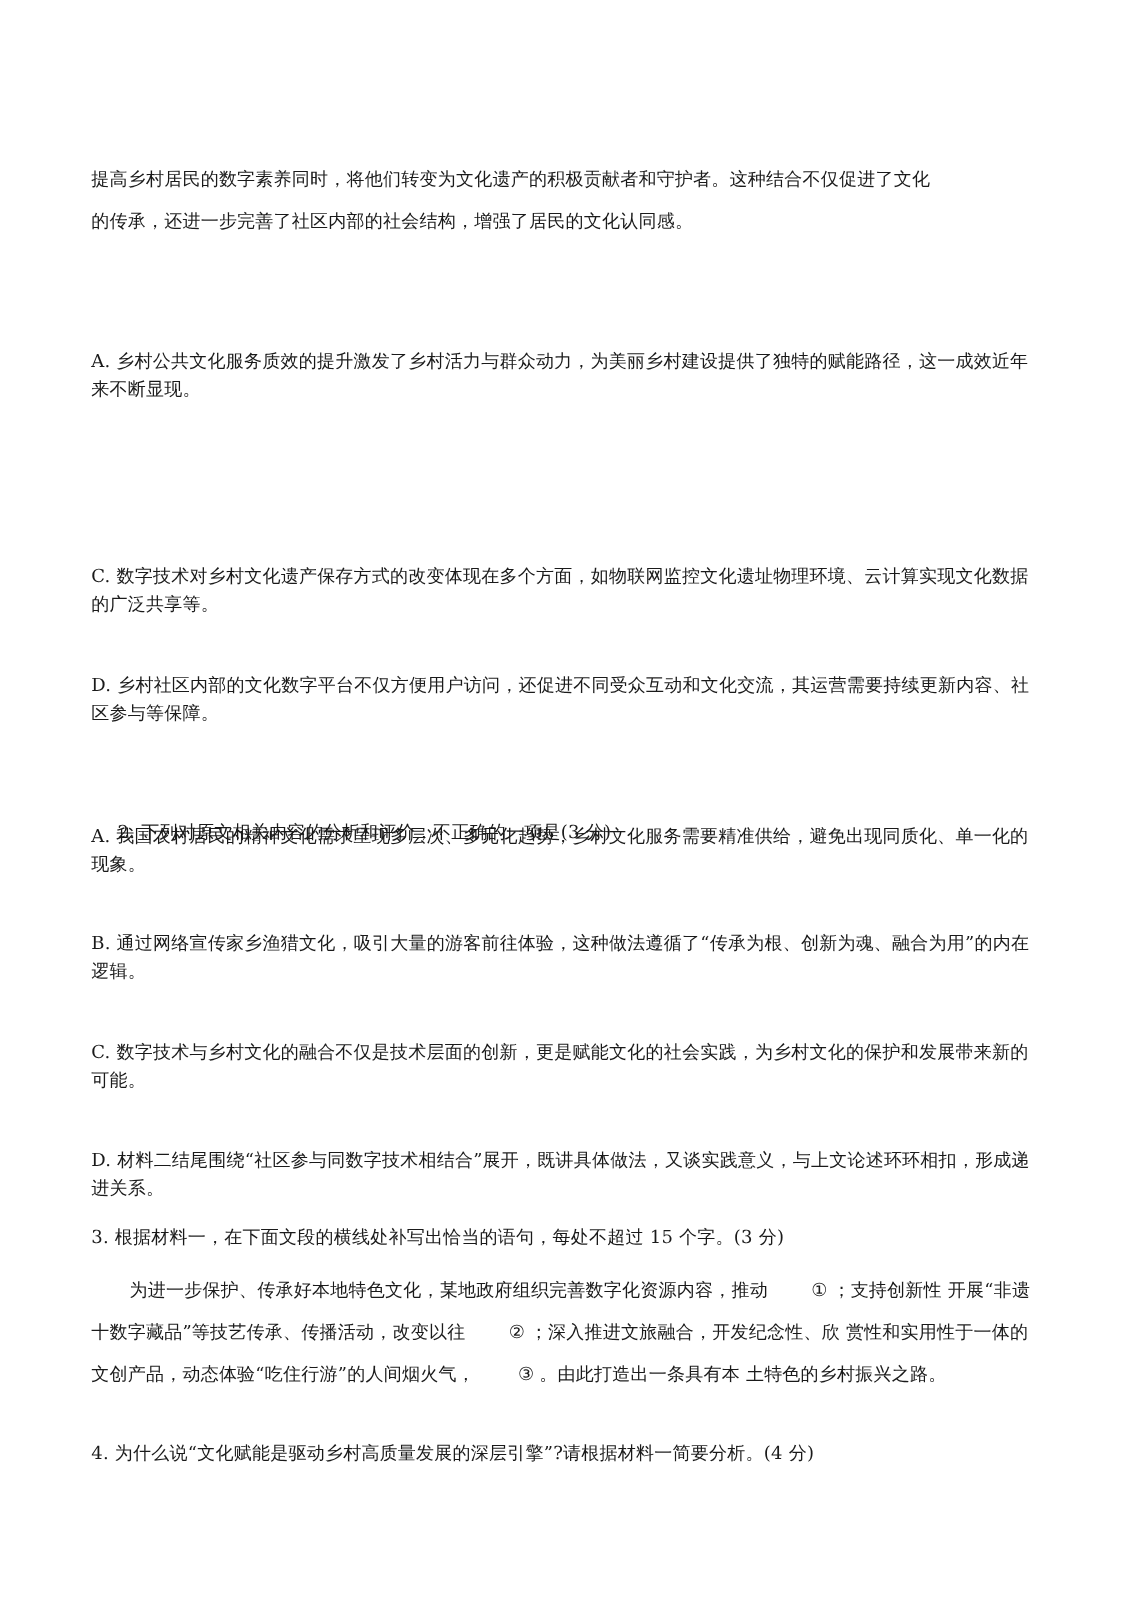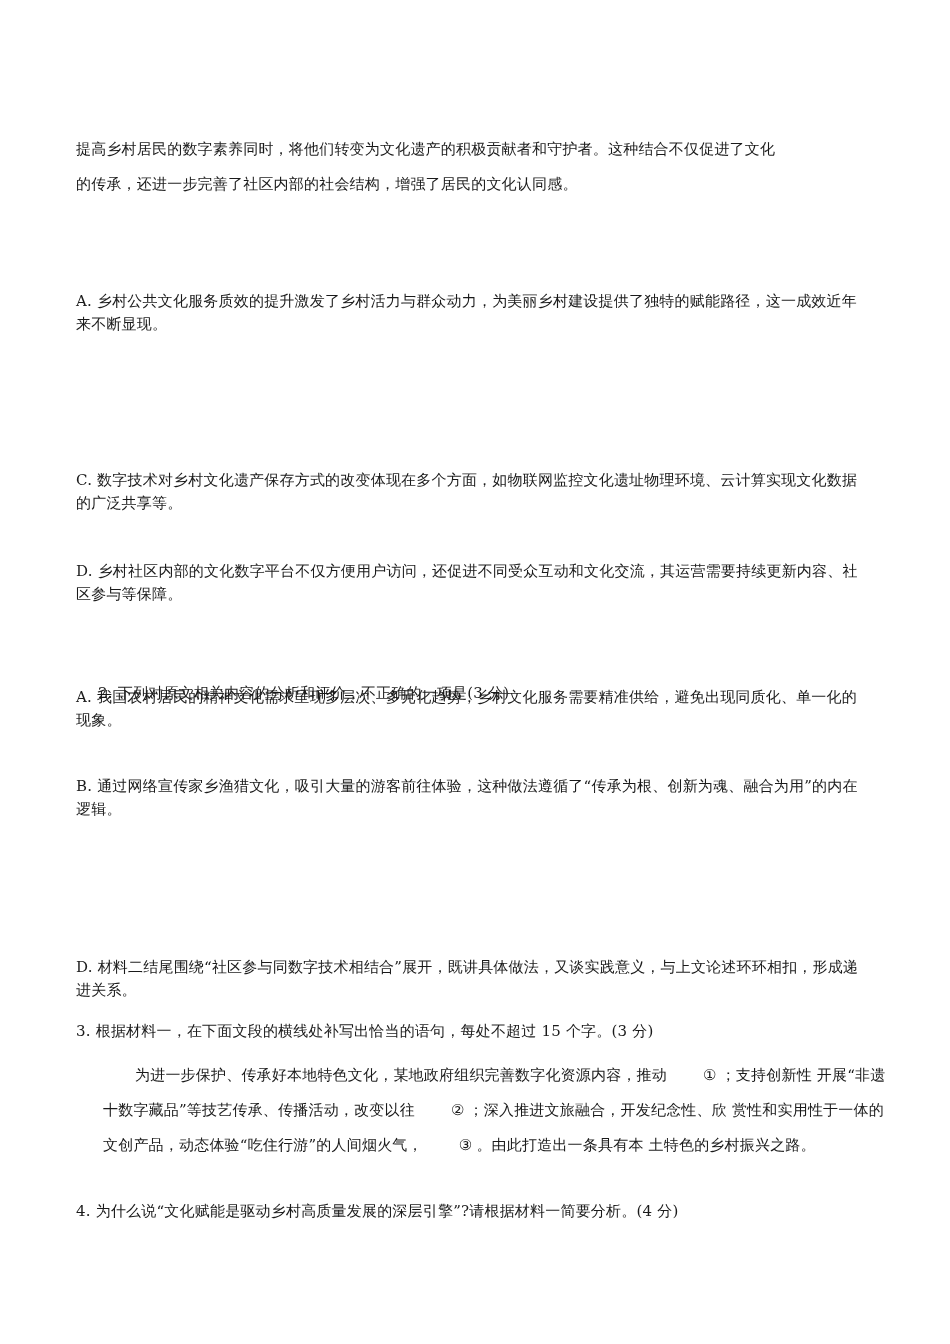--- a/index.html
+++ b/index.html
@@ -27,22 +27,23 @@
   </div>
 
 
   <div class="blk lh-tight" style="top:290px;">A.  乡村公共文化服务质效的提升激发了乡村活力与群众动力，为美丽乡村建设提供了独特的赋能路径，这一成效近年来不断显现。</div>
   <div class="blk lh-tight" style="top:469px;">C.  数字技术对乡村文化遗产保存方式的改变体现在多个方面，如物联网监控文化遗址物理环境、云计算实现文化数据的广泛共享等。</div>
   <div class="blk lh-tight" style="top:560px;">D.  乡村社区内部的文化数字平台不仅方便用户访问，还促进不同受众互动和文化交流，其运营需要持续更新内容、社区参与等保障。</div>
 
   <div class="blk" style="top:684px;margin-left:22px;">2.  下列对原文相关内容的分析和评价，不正确的一项是(3 分)</div>
   <div class="blk lh-tight" style="top:686px;">A.  我国农村居民的精神文化需求呈现多层次、多元化趋势，乡村文化服务需要精准供给，避免出现同质化、单一化的现象。</div>
   <div class="blk lh-tight" style="top:775px;">B.   通过网络宣传家乡渔猎文化，吸引大量的游客前往体验，这种做法遵循了“传承为根、创新为魂、融合为用”的内在逻辑。</div>
+  <div class="blk lh-tight" style="top:866px;">C.  数字技术与乡村文化的融合不仅是技术层面的创新，更是赋能文化的社会实践，为乡村文化的保护和发展带来新的可能。</div>
   <div class="blk lh-tight" style="top:956px;">D.  材料二结尾围绕“社区参与同数字技术相结合”展开，既讲具体做法，又谈实践意义，与上文论述环环相扣，形成递进关系。</div>
 
   <div class="blk" style="top:1022px;">3.  根据材料一，在下面文段的横线处补写出恰当的语句，每处不超过 15 个字。(3 分)</div>
-  <div class="blk lh-loose indent" style="top:1058px;margin-left:27px;">
+  <div class="blk lh-loose indent" style="top:1058px;">
     <span>为进一步保护、传承好本地特色文化，某地政府组织完善数字化资源内容，推动</span><span class="circ">①</span><span>；支持创新性 开展“非遗十数字藏品”等技艺传承、传播活动，改变以往</span><span class="circ">②</span><span>；深入推进文旅融合，开发纪念性、欣 赏性和实用性于一体的文创产品，动态体验“吃住行游”的人间烟火气，</span><span class="circ">③</span><span>。由此打造出一条具有本 土特色的乡村振兴之路。</span>
   </div>
 
   <div class="blk" style="top:1202px;">4.  为什么说“文化赋能是驱动乡村高质量发展的深层引擎”?请根据材料一简要分析。(4 分)</div>
 
 </div>
 
 </body></html>

